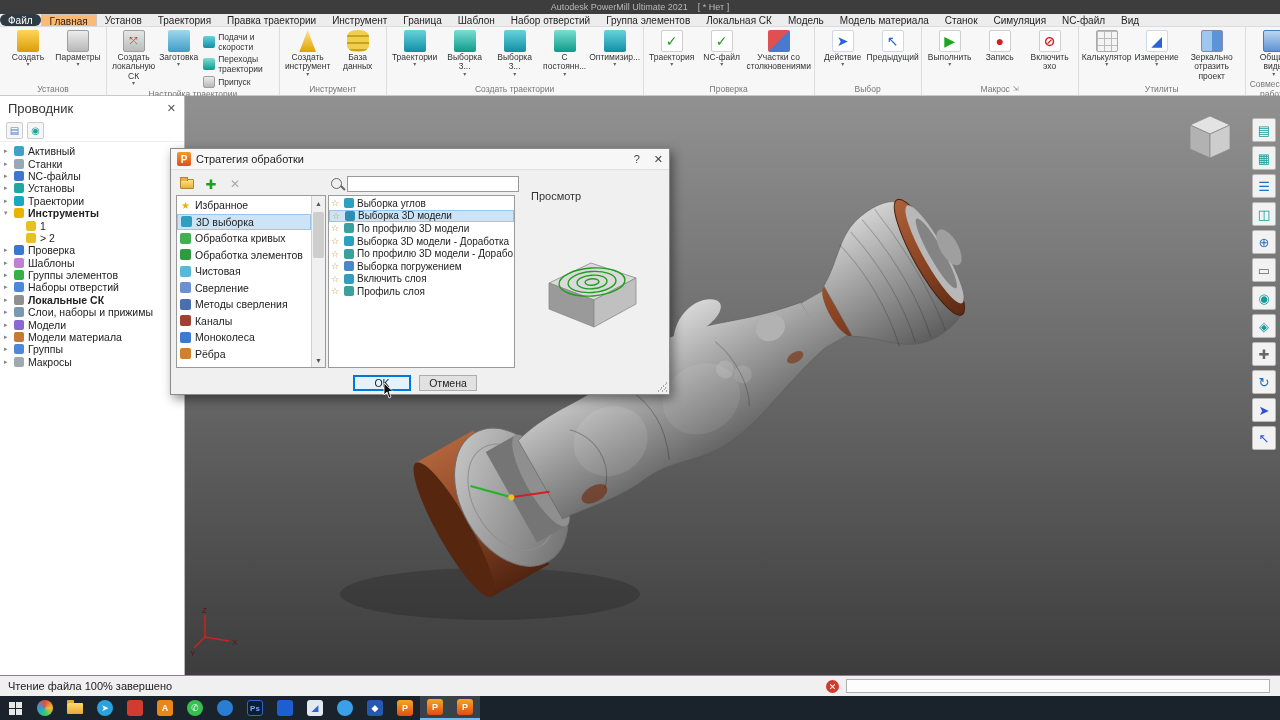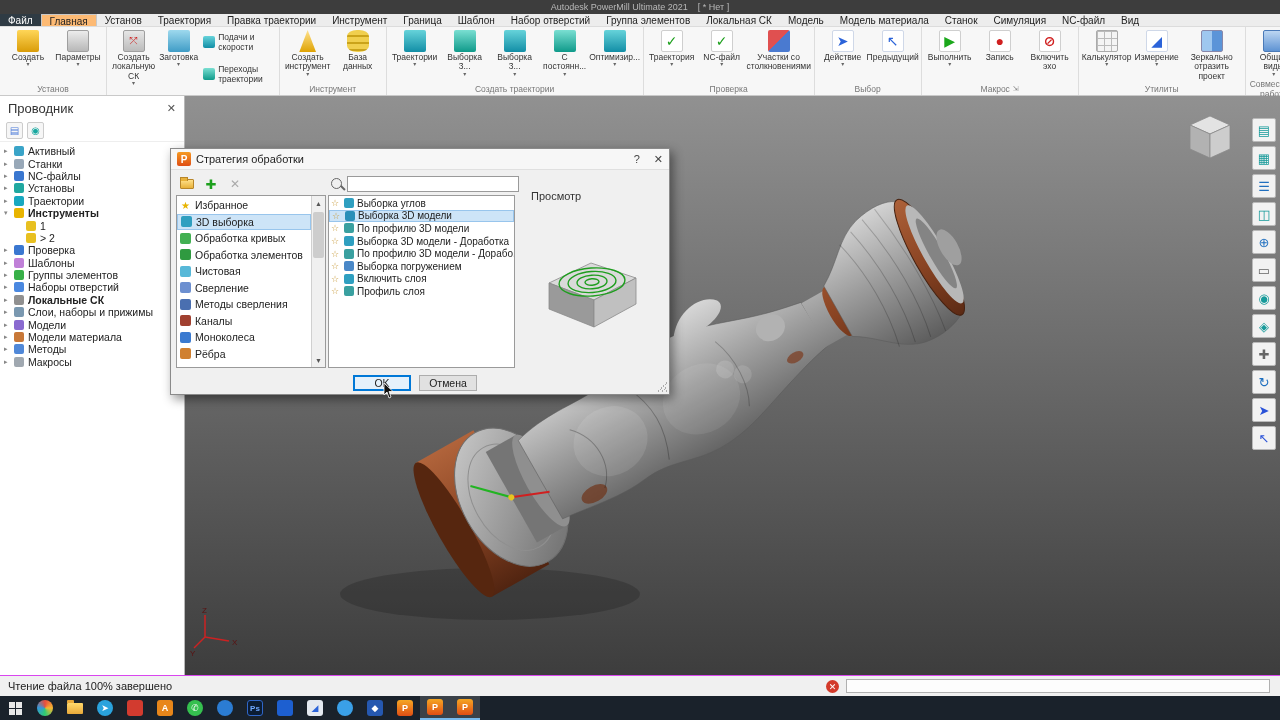--- a/index.html
+++ b/index.html
@@ -10,37 +10,37 @@
   
   .titlebar { position:absolute; left:0; top:0; width:1280px; height:14px;
     background:#3d3d3d; color:#b9b9b9; font-size:9px; display:flex;
     align-items:center; justify-content:center; gap:10px; }
 
   
   .tabrow { position:absolute; left:0; top:14px; width:1280px; height:13px;
     background:#ededed; display:flex; font-size:10px; color:#222;
     border-bottom:1px solid #dcdcdc; }
   .tab { padding:0 8px; line-height:13px; cursor:default; white-space:nowrap; }
-  .tab.file { background:#2f3b44; color:#fff; }
+  .tab.file { background:#2f3b44; color:#fff;border-radius:6px; }
   .tab.active { background:#fdba74; border:1px solid #c8c8c8; border-bottom:none; }
 
   
   .ribbon { position:absolute; left:0; top:27px; width:1280px; height:69px;
     background:#f7f7f7; border-bottom:1px solid #c9c9c9; display:flex; }
   .rgroup { display:flex; flex-direction:column; border-right:1px solid #ddd; height:100%; }
   .rbody { flex:1; display:flex; align-items:flex-start; padding:2px 4px 0 4px; gap:2px; }
   .rglabel { height:13px; font-size:8.5px; color:#777; text-align:center;
     display:flex; align-items:center; justify-content:center; gap:3px; }
   .rbtn { width:48px; display:flex; flex-direction:column; align-items:center;
     padding:1px 1px; border-radius:2px; cursor:default; }
   .rbtn .rlbl { font-size:8.5px; color:#333; text-align:center; line-height:1.1; margin-top:1px; }
   .rbtn.drop::after { content:"▾"; font-size:6px; color:#666; line-height:4px; }
   .ricon { width:22px; height:22px; border-radius:2px; display:flex;
     align-items:center; justify-content:center; font-size:14px; }
-  .rsmallcol { display:flex; flex-direction:column; gap:10px; padding-top:2px; }
+  .rsmallcol { display:flex; flex-direction:column; gap:0; padding-top:2px; }
   .rsmall { display:flex; align-items:center; gap:3px; font-size:8.5px; color:#333;
     padding:1px 2px; border-radius:2px; }
   .ism { width:12px; height:12px; border-radius:2px; flex:none; }
 
   .ic-part   { background:linear-gradient(#ffd658,#d99c08); }
   .ic-gray   { background:linear-gradient(#ececec,#b8b8b8); border:1px solid #9f9f9f; }
   .ic-axes   { background:linear-gradient(#e6e6e6,#bcbcbc); border:1px solid #9f9f9f; color:#c22; font-size:10px; }
   .ic-block  { background:linear-gradient(#9ed9ee,#3f9cc6); }
   .ic-cone   { background:linear-gradient(#ffe28e,#dfa303); clip-path:polygon(50% 0,88% 100%,12% 100%); }
   .ic-db     { background:repeating-linear-gradient(#f0cf4e 0 5px,#caa31a 5px 7px); border-radius:45%/28%; }
@@ -579,21 +579,21 @@
         <span>Модели</span>
       </div>
     <div class="trow">
         <span class="texp">▸</span>
         <span class="tico" style="background:#c87838"></span>
         <span>Модели материала</span>
       </div>
     <div class="trow">
         <span class="texp">▸</span>
         <span class="tico" style="background:#5088d8"></span>
-        <span>Методы</span>
+        <span>Группы</span>
       </div>
     <div class="trow">
         <span class="texp">▸</span>
         <span class="tico" style="background:#a0a8b0"></span>
         <span>Макросы</span>
       </div>
   </div>
 </div>
 
 <div class="dialog">

